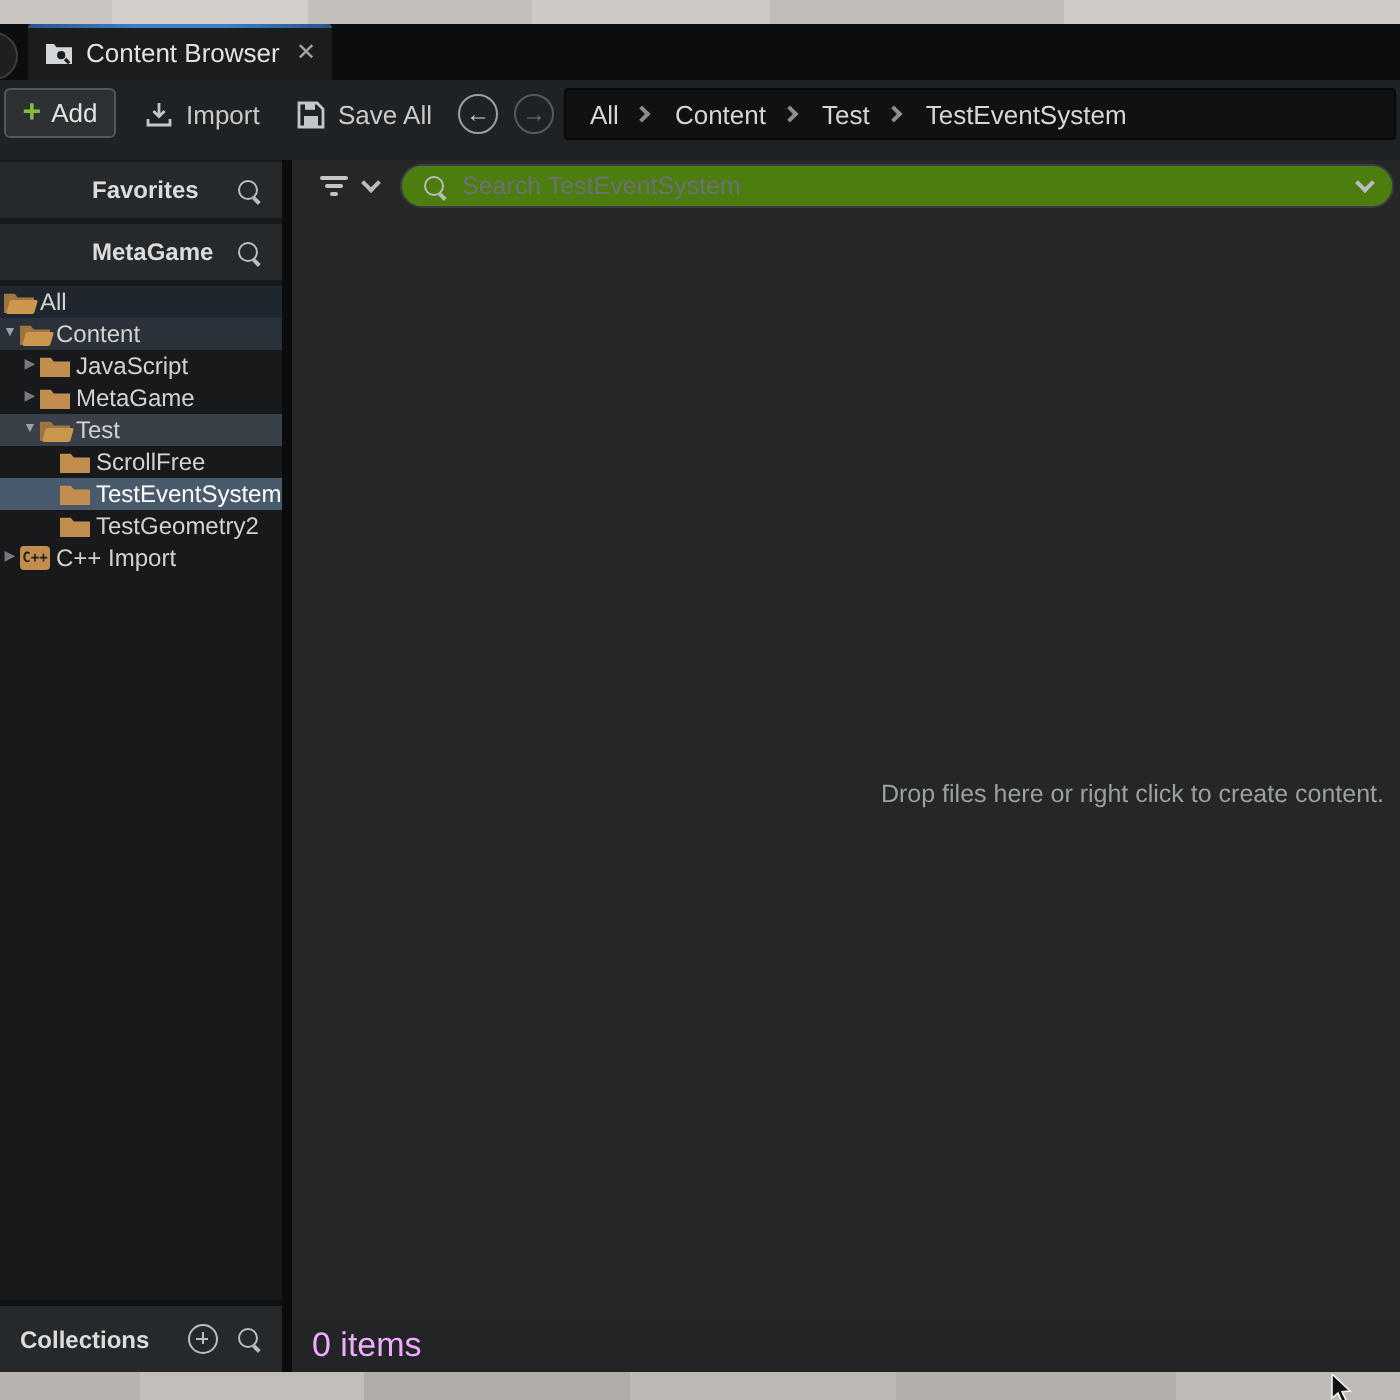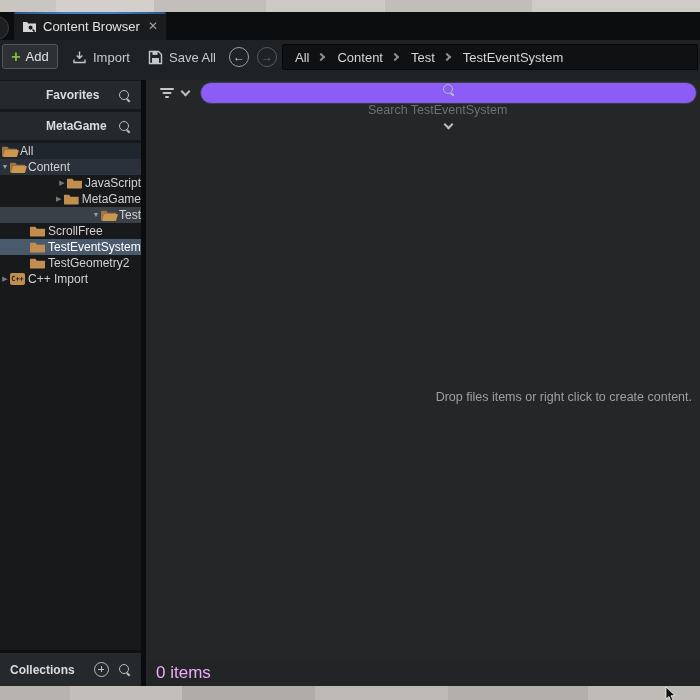--- a/index.html
+++ b/index.html
@@ -56,21 +56,21 @@
   .side-header .hlabel{color:#dcdcdc;font-size:12px;font-weight:700;flex:1;margin-left:36px;}
   .mag{position:relative;width:13px;height:13px;flex:0 0 13px;}
   .mag::before{content:"";position:absolute;left:1px;top:1px;width:8px;height:8px;border:1.5px solid #b9bdc0;border-radius:50%;}
   .mag::after{content:"";position:absolute;left:9px;top:9px;width:4px;height:1.5px;background:#b9bdc0;transform:rotate(45deg);transform-origin:left center;}
 
   .tree{position:absolute;left:0;top:63px;width:141px;}
   .tree-row{height:16px;display:flex;align-items:center;overflow:hidden;white-space:nowrap;}
   .tree-row .js-arrow{width:10px;flex:0 0 10px;font-size:7px;color:#9aa0a5;text-align:center;line-height:16px;}
   .arrow-collapsed .js-arrow{color:#75797d;}
   .depth-0{padding-left:2px;}
-  .depth-1{padding-left:0;} .depth-2{padding-left:10px;justify-content:flex-end;} .depth-3{padding-left:20px;}
+  .depth-1{padding-left:0;} .depth-2{padding-left:10px;} .depth-3{padding-left:20px;}
   .row-path1{background:#20262d;} .row-path2{background:#2a313a;} .row-path3{background:#3a4047;}
   .row-selected{background:var(--sel);}
   .row-selected .tree-label{color:#fff;}
   .tree-label{color:#d2d2d2;font-size:12px;margin-left:3px;}
   .f-icon{position:relative;width:15px;height:11px;flex:0 0 15px;}
   .icon-folder .f-icon::after{content:"";position:absolute;inset:0;background:var(--folder);border-radius:1px;
     clip-path:polygon(0 12%,36% 12%,46% 30%,100% 30%,100% 100%,0 100%);}
   .icon-folder-open .f-icon::before{content:"";position:absolute;inset:0;background:#9e7440;border-radius:1px;
     clip-path:polygon(0 12%,36% 12%,46% 30%,100% 30%,100% 100%,0 100%);}
   .icon-folder-open .f-icon::after{content:"";position:absolute;left:1px;bottom:0;width:14px;height:7px;background:#cb974f;
@@ -86,22 +86,22 @@
   .plus-circle::after{content:"";position:absolute;left:5.5px;top:3px;width:1.5px;height:6px;background:#b9bdc0;}
 
   
   .main{position:absolute;left:146px;top:0;width:554px;height:606px;background:#242628;}
   .searchrow{position:absolute;left:0;top:0;width:554px;height:26px;display:flex;align-items:center;}
   .filter-icon{position:relative;width:15px;height:11px;margin-left:13px;flex:0 0 15px;}
   .filter-icon i{position:absolute;left:50%;transform:translateX(-50%);height:2px;background:#c3c7ca;border-radius:1px;display:block;}
   .filter-icon i:nth-child(1){top:0;width:14px;} .filter-icon i:nth-child(2){top:4px;width:9px;} .filter-icon i:nth-child(3){top:8px;width:4px;}
   .chev{width:7px;height:7px;border-right:2px solid #b9bdc0;border-bottom:2px solid #b9bdc0;transform:rotate(45deg);}
   .filter-chev{margin:-3px 0 0 8px;}
-  .searchpill{position:absolute;left:54px;top:2px;right:3px;height:22px;background:#8b5cf6;border:1px solid #3a3e40;border-radius:11px;
-    display:flex;align-items:center;padding:0 10px;gap:7px;flex-direction:column;}
+  .searchpill{position:absolute;left:54px;top:2px;right:3px;height:22px;background:#4d7c0f;border:1px solid #3a3e40;border-radius:11px;
+    display:flex;align-items:center;padding:0 10px;gap:7px;}
   .searchpill input{flex:1;background:transparent;border:none;outline:none;color:#dddddd;font-size:12.5px;}
   .searchpill input::placeholder{color:#6c7175;}
   .pill-chev{margin-top:-3px;flex:0 0 7px;}
   .drop-hint{position:absolute;top:310px;right:8px;color:#9ba0a3;font-size:12.5px;white-space:nowrap;}
   .statusbar{position:absolute;left:0;bottom:0;width:554px;height:26px;background:#222426;display:flex;align-items:center;}
   .status-text{color:#f0abfc;font-size:17px;margin-left:10px;}
 
   
   svg.ico{display:block;}
 
@@ -258,21 +258,21 @@
               <i></i>
             </span>
           <span class="chev filter-chev"></span>
           <div class="searchpill">
             <span class="mag"></span>
             <input type="text" value="" placeholder="Search TestEventSystem" style="">
             <span class="chev pill-chev"></span>
           </div>
         </div>
 
-        <div class="drop-hint">Drop files items or right click to create content.</div>
+        <div class="drop-hint">Drop files here or right click to create content.</div>
 
         <div class="statusbar">
           <span class="status-text">0 items</span>
         </div>
       </div>
     </div>
   </div>
 
   <div class="desk desk-bottom"></div>
 

